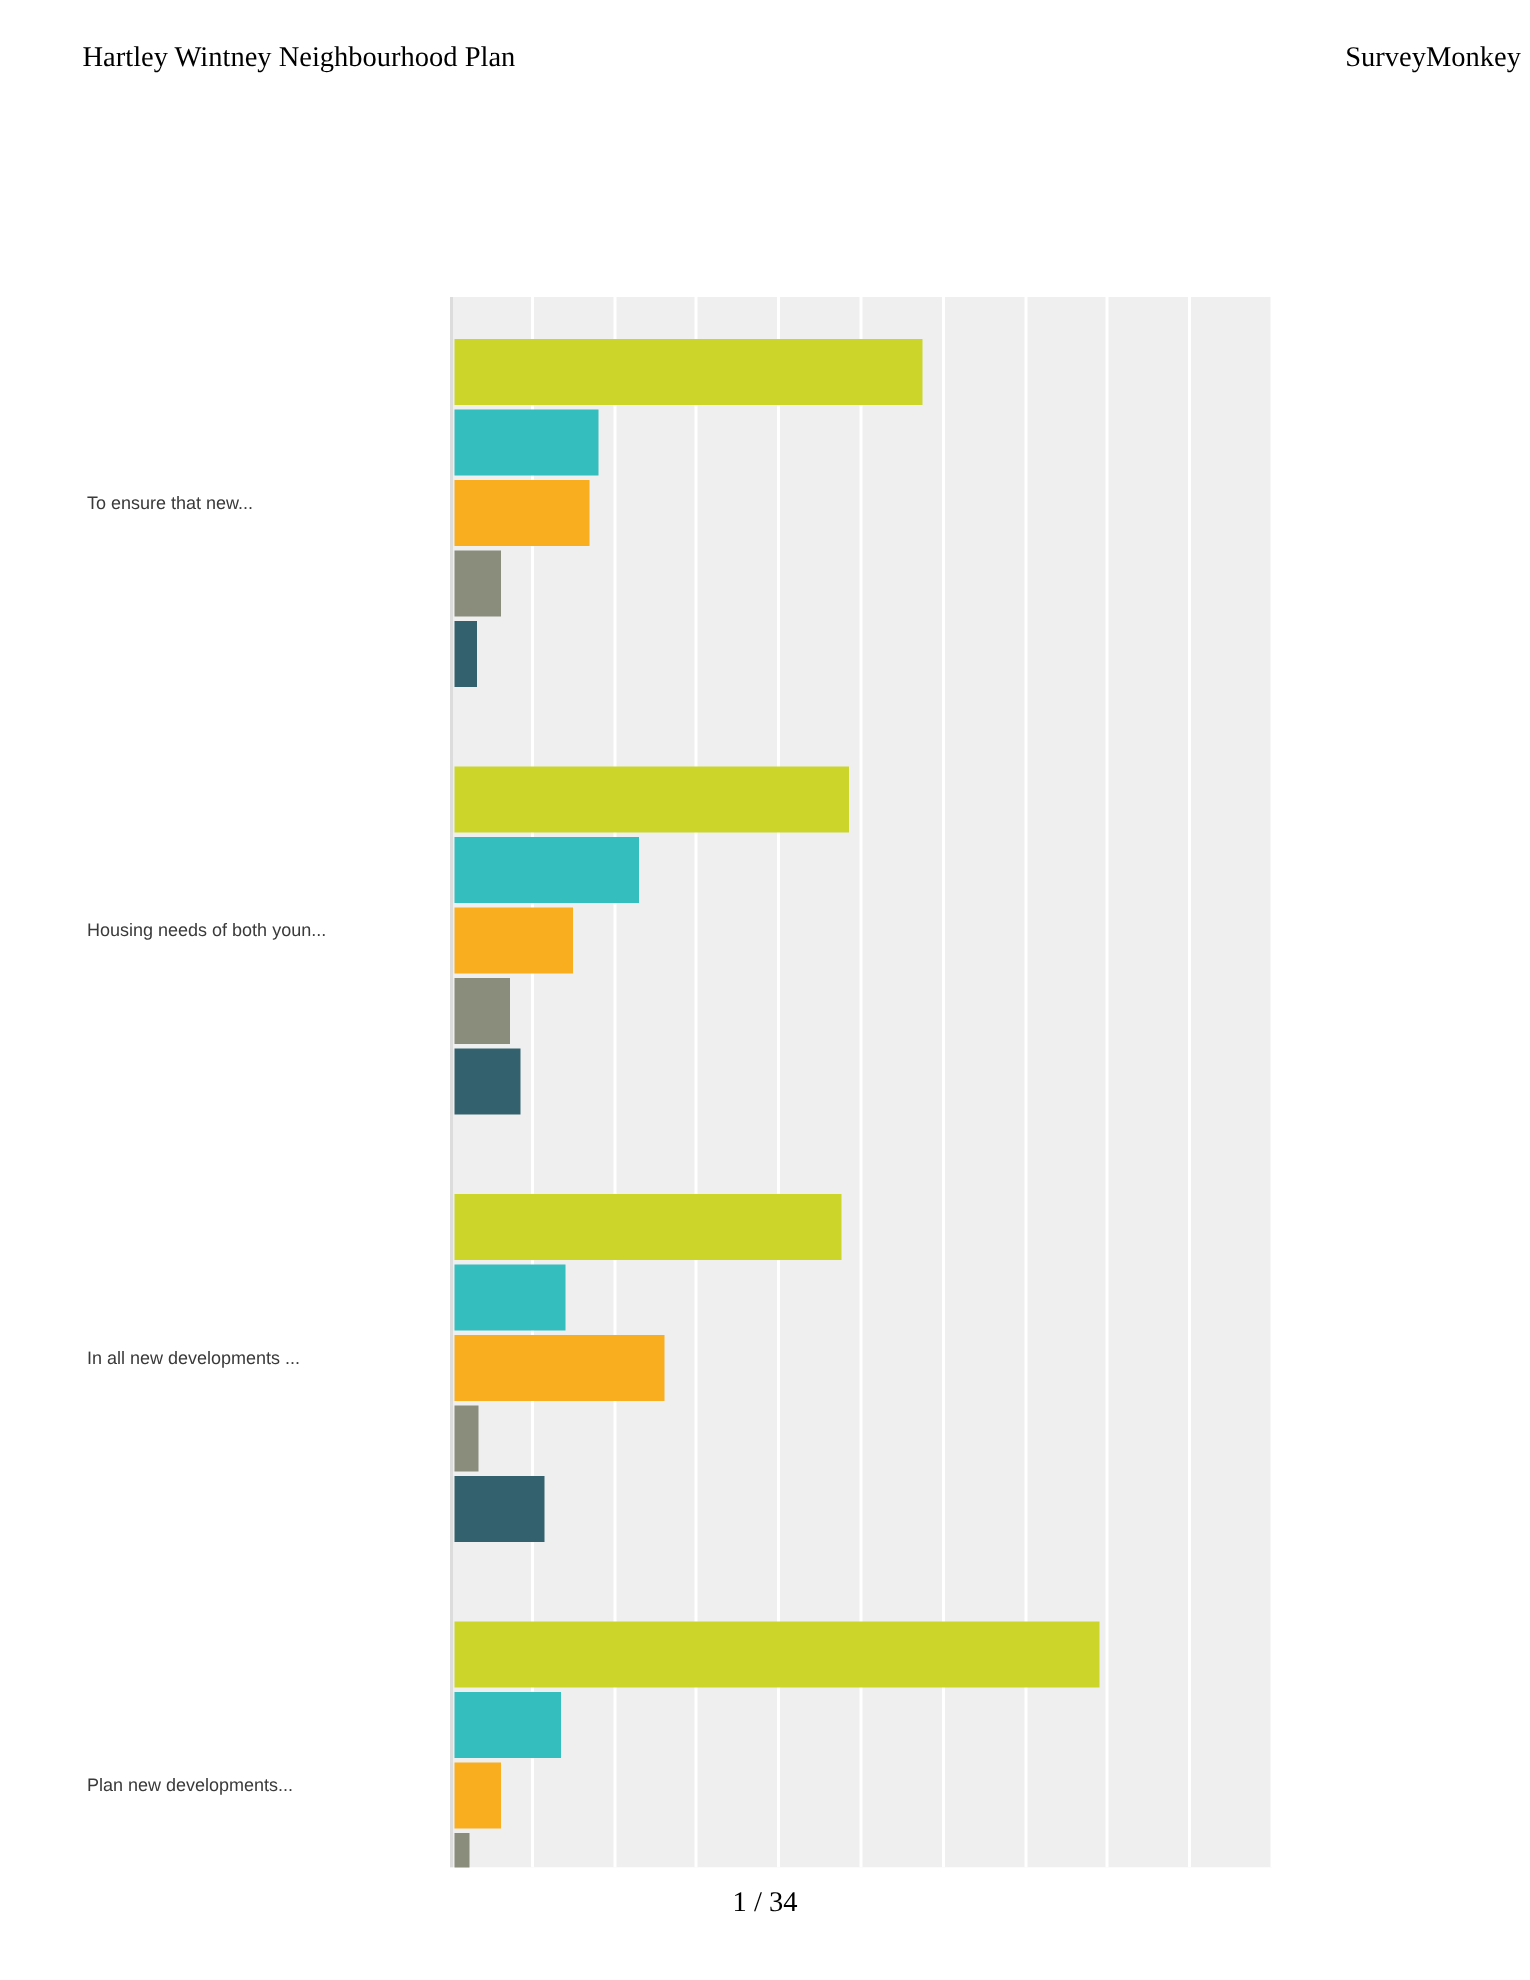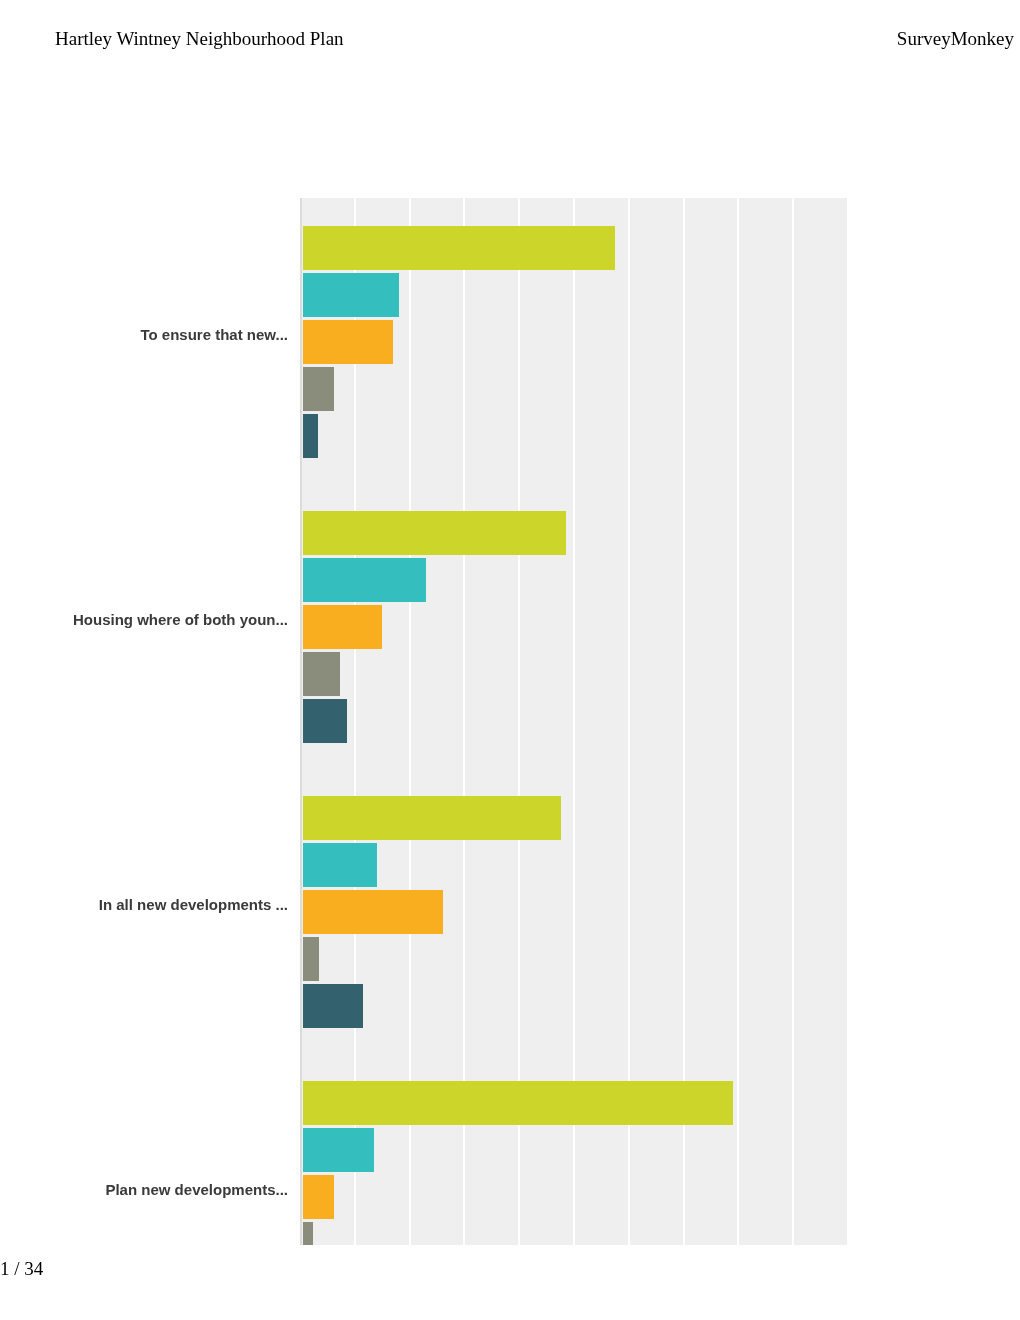--- a/index.html
+++ b/index.html
@@ -38,44 +38,44 @@
   
   .chart{position:absolute;left:300px;top:198px;width:548px;height:1047px;}
   .plot{position:absolute;left:0;top:0;width:548px;height:1047px;background:#efefef;}
   .gridline{position:absolute;top:0;width:2px;height:1047px;background:#ffffff;}
   .axis-line{position:absolute;left:0;top:0;width:2px;height:1047px;background:#dcdcdc;}
 
   .group{position:absolute;left:0;width:548px;}
   .bar{position:absolute;height:44px;}
   .labels{position:absolute;left:0;top:198px;width:300px;height:1047px;}
   .cat{
-    position:absolute;right:12px;width:230px;text-align:right;
-    font-size:15px;font-weight:bold;color:#3a3a3a;line-height:16px;
+    position:absolute;right:12px;width:230px;
+    font-size:12px;font-weight:normal;color:#3a3a3a;line-height:16px;
   }
 
   
   .footer{
-    position:absolute;left:0;top:1258px;width:1020px;text-align:left;
+    position:absolute;left:0;top:1258px;width:1020px;text-align:center;
     font-family:"Liberation Serif", serif;font-size:19px;color:#000;
   }
 </style>
 </head>
 <body>
 
 <div class="page">
 
   <div class="doc-header">
     <span class="left">Hartley Wintney Neighbourhood Plan</span>
     <span class="right">SurveyMonkey</span>
   </div>
 
 
   <div class="labels" style="overflow: hidden;">
       <div class="cat" style="top: 128.5px;">To ensure that new...</div>
-      <div class="cat" style="top: 413.5px;">Housing where of both youn...</div>
+      <div class="cat" style="top: 413.5px;">Housing needs of both youn...</div>
       <div class="cat" style="top: 698.5px;">In all new developments ...</div>
       <div class="cat" style="top: 983.5px;">Plan new developments...</div>
     </div>
 
   <div class="chart" style="overflow: hidden;">
     <div class="plot">
         <div class="axis-line" style="left: 0px;"></div>
         <div class="gridline" style="left: 53.8px;"></div>
         <div class="gridline" style="left: 108.6px;"></div>
         <div class="gridline" style="left: 163.4px;"></div>

